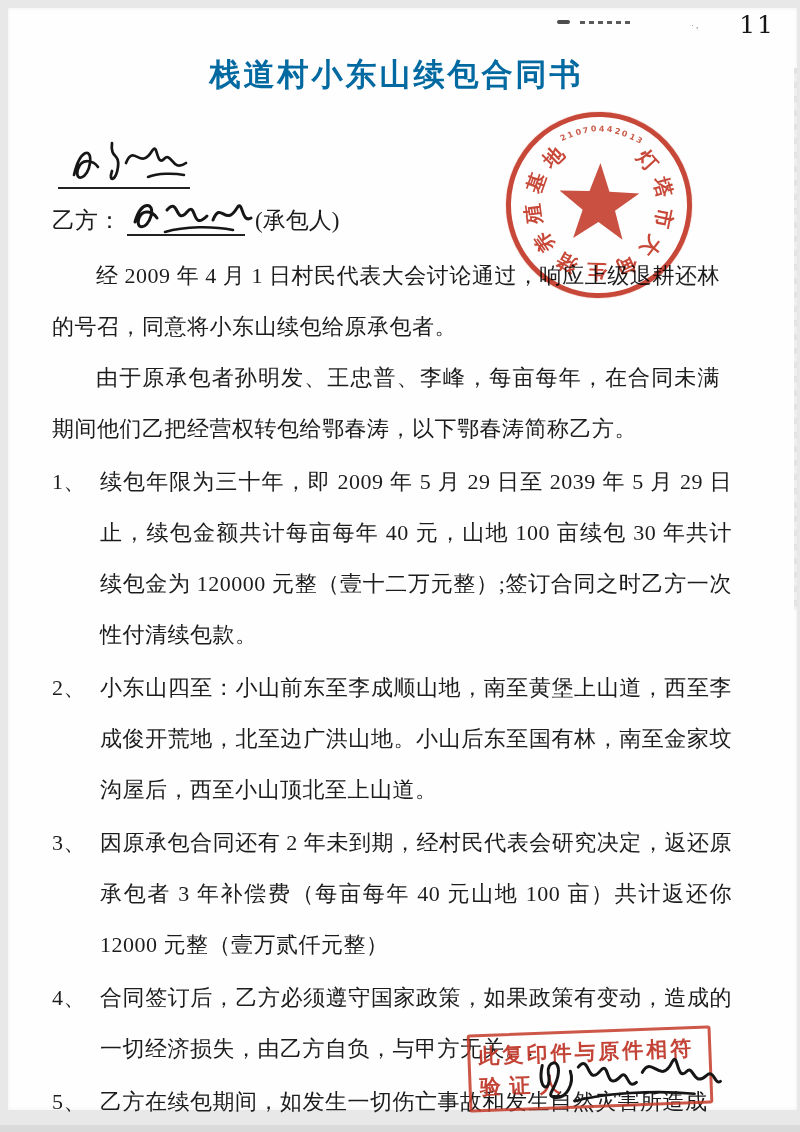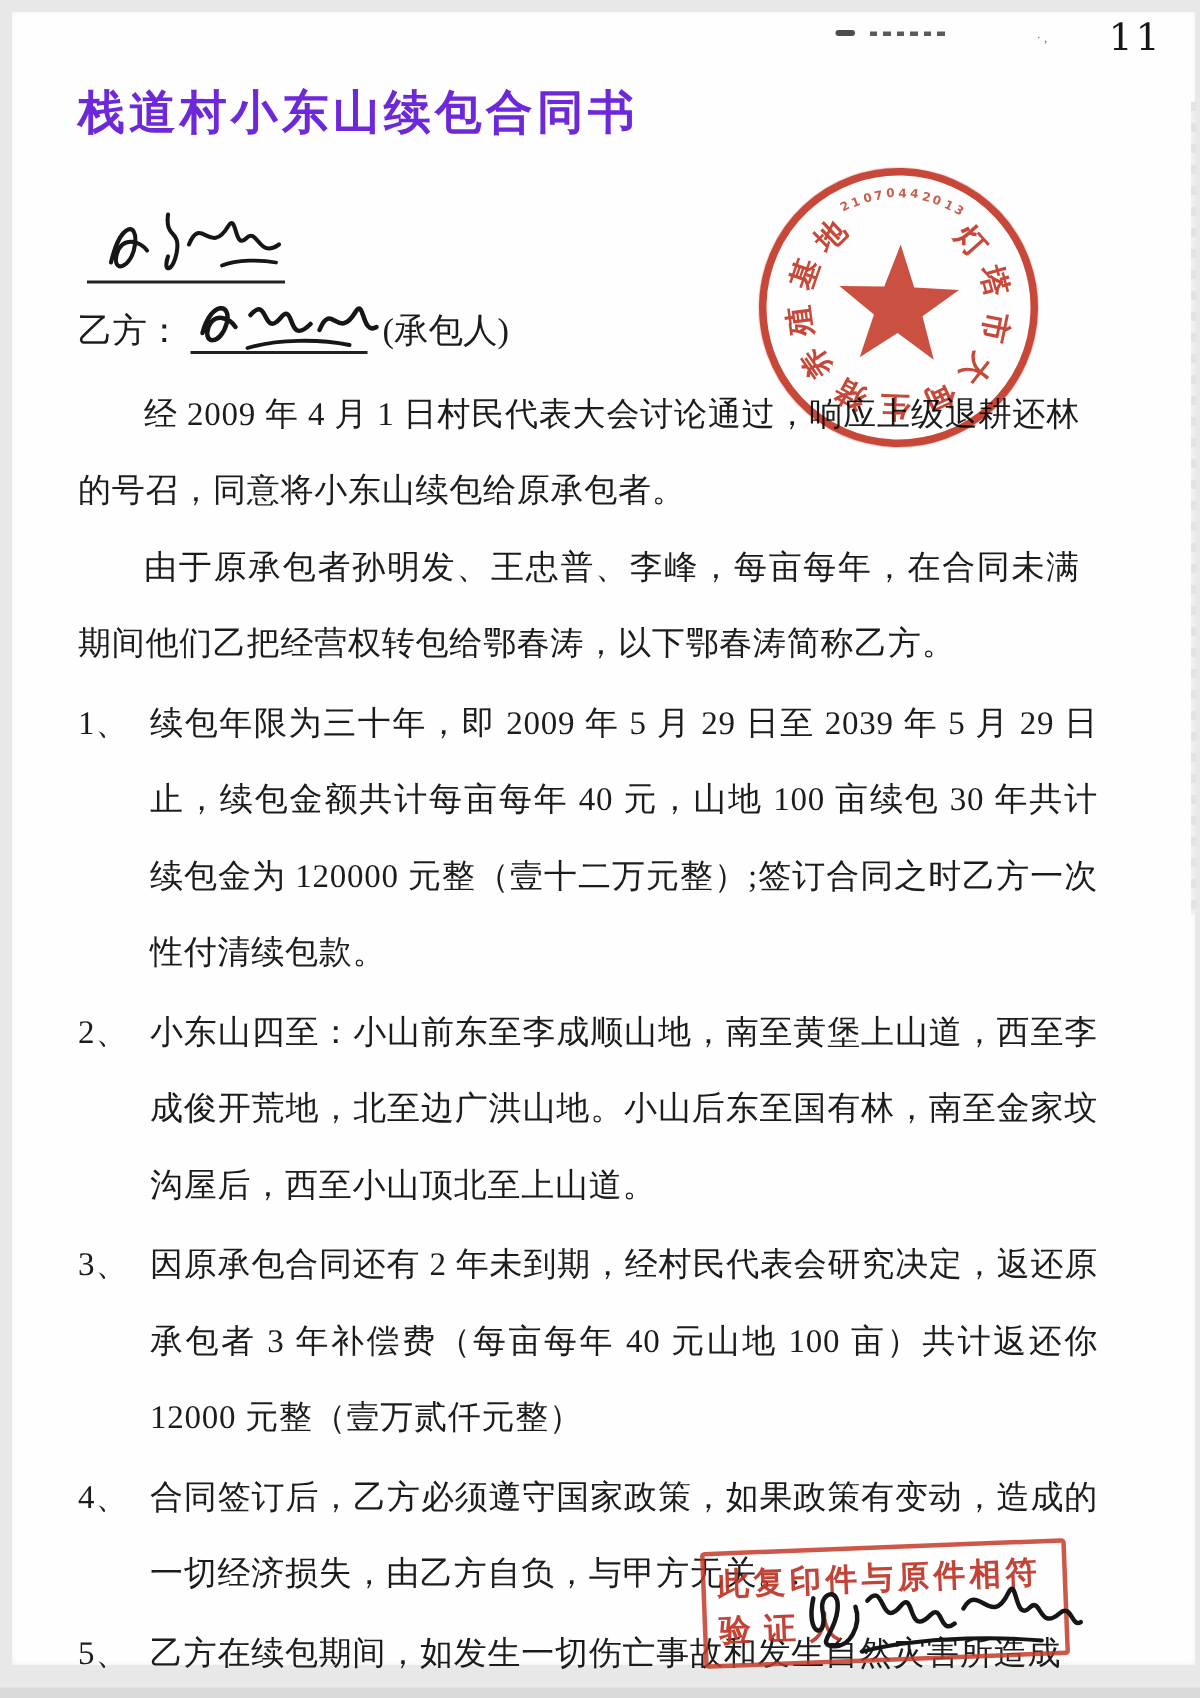--- a/index.html
+++ b/index.html
@@ -26,22 +26,22 @@
   .artifact-a{position:absolute;left:549px;top:12px;width:13px;height:4px;background:#4d4d4d;border-radius:2px;}
   .artifact-b{position:absolute;left:572px;top:13px;width:52px;height:3px;
     background:repeating-linear-gradient(90deg,#5a5a5a 0 5px,transparent 5px 9px);}
   .artifact-c{position:absolute;left:683px;top:12px;width:14px;height:9px;color:#777;font-size:9px;letter-spacing:2px;}
   .page-number{
     position:absolute;right:22px;top:2px;
     font-family:"DejaVu Serif",serif;font-size:25px;color:#161616;letter-spacing:2px;
   }
   .content{padding:16px 56px 0 44px;color:#1c1c1c;}
   .title{
-    margin:30px 0 0 0;text-align:left;
-    font-size:31px;font-weight:bold;letter-spacing:3px;color:#6d28d9;
+    margin:30px 0 0 0;text-align:center;
+    font-size:31px;font-weight:bold;letter-spacing:3px;color:#0369a1;
   }
   .parties{margin-top:46px;font-size:23px;}
   .party-line{height:47px;display:flex;align-items:flex-end;position:relative;}
   .sig-slot{
     display:inline-block;position:relative;height:36px;
     border-bottom:2px solid #222;vertical-align:bottom;margin:0 6px;
   }
   .sig-slot svg{position:absolute;left:2px;bottom:-8px;overflow:visible;}
   .party-suffix{margin-left:4px;margin-top:17px;}
   .body-text{margin-top:14px;font-size:22px;line-height:51px;letter-spacing:.5px;}

